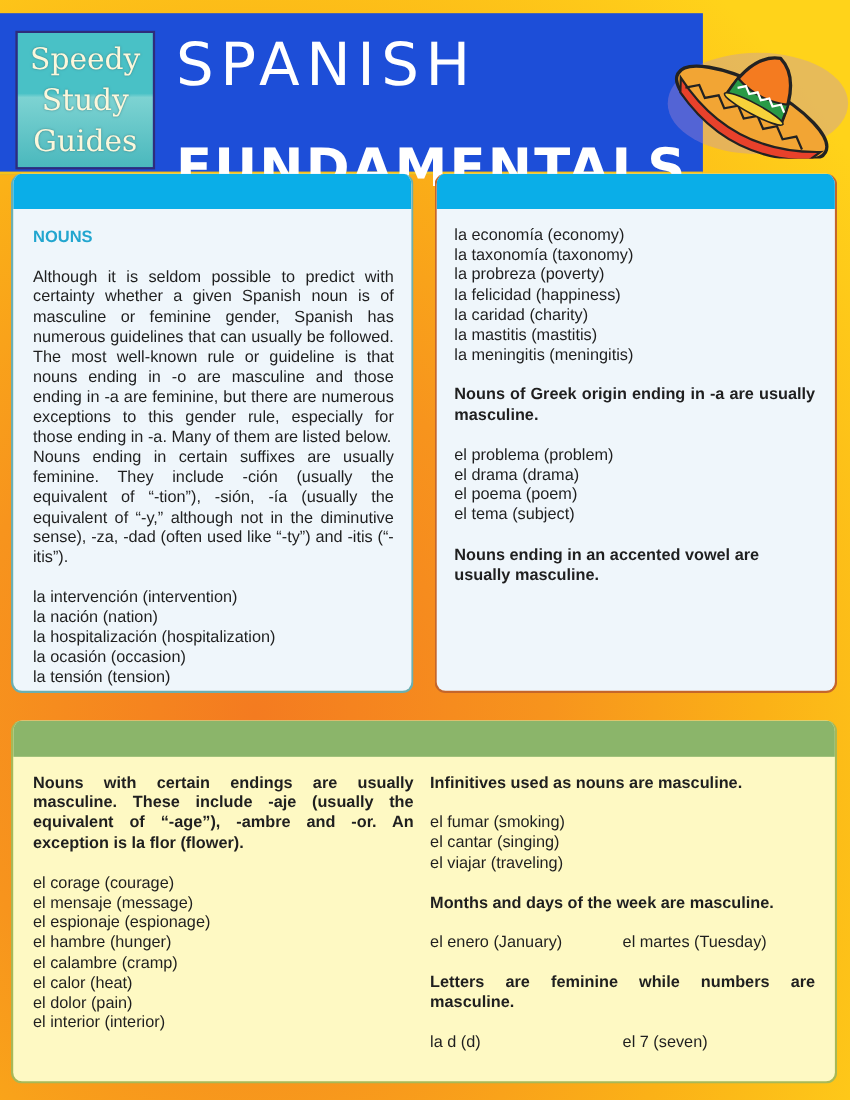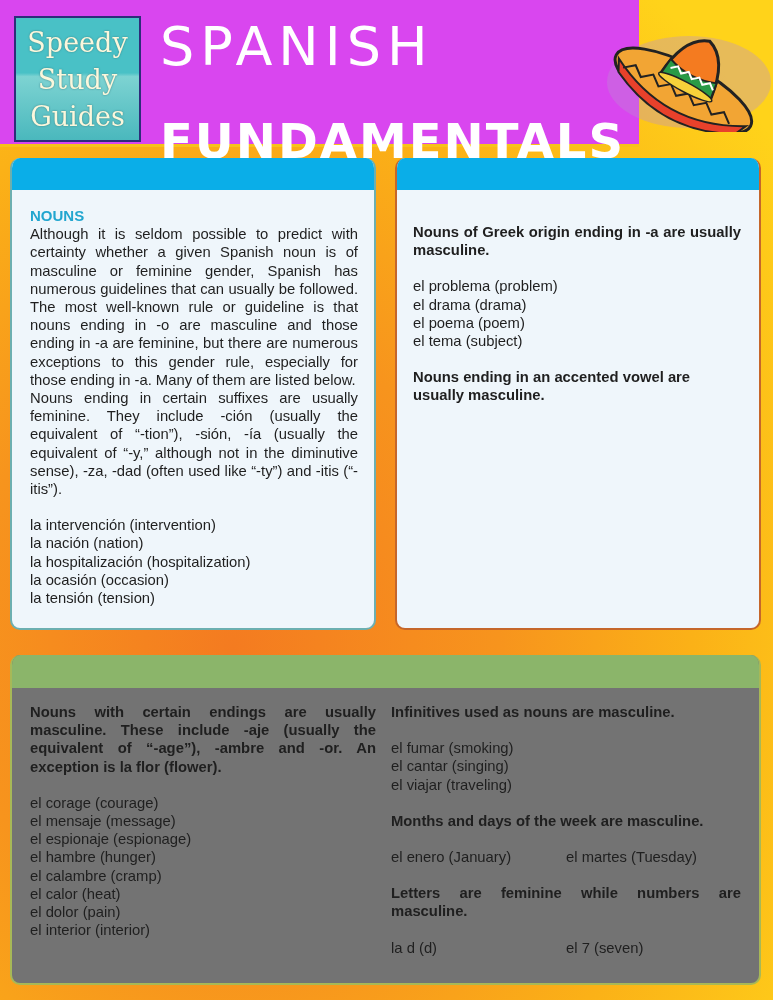--- a/index.html
+++ b/index.html
@@ -3,22 +3,22 @@
 <meta charset="utf-8">
 <style>
   * { box-sizing: border-box; margin: 0; padding: 0; }
   html, body { width: 773px; height: 1000px; overflow: hidden; }
   body {
     position: relative;
     font-family: "Liberation Sans", sans-serif;
     background: radial-gradient(ellipse at 30% 65%, #f47b20 0%, #f7941d 35%, #fbb117 60%, #ffd31a 90%);
   }
   .header {
-    position: absolute; left: 0; top: 0; width: 639px; height: 147px;
-    background: #d946ef;
+    position: absolute; left: 0; top: 12px; width: 639px; height: 147px;
+    background: #1d4ed8;
     border-bottom: 3px solid #f7c21a;
   }
   .logo {
     position: absolute; left: 14px; top: 16px; width: 127px; height: 126px;
     border: 2px solid #2e2d7a;
     background: linear-gradient(180deg, #49c1c6 0%, #49c1c6 45%, #7dd3d2 48%, #4ab8bd 100%);
     display: flex; flex-direction: column; align-items: center; justify-content: center;
   }
   .logo span {
     font-family: "DejaVu Serif", serif;
@@ -41,26 +41,26 @@
     position: absolute;
     background: #eff6fb;
     border-radius: 10px;
     overflow: hidden;
   }
   .panel .bar { height: 32px; }
   .panel-blue .bar { background: #0aaee8; }
   .panel-green .bar { background: #8bb56a; height: 33px; }
   .p1 { left: 10px; top: 158px; width: 366px; height: 472px; border: 2px solid #6cafb0; border-top: none; }
   .p2 { left: 395px; top: 158px; width: 366px; height: 472px; border: 2px solid #c5662a; border-top: none; }
-  .p3 { left: 10px; top: 655px; width: 751px; height: 330px; background: #737373; border: 2px solid #a7b857; border-top: none; }
+  .p3 { left: 10px; top: 655px; width: 751px; height: 330px; background: #fef9c3; border: 2px solid #a7b857; border-top: none; }
 
   .content { padding: 0 16px; color: #1f1f1f; font-size: 14.8px; line-height: 18.2px; }
   .p1 .content { padding: 17px 16px 0 18px; }
   .p2 .content { padding: 15px 18px 0 16px; }
-  .heading { color: #22a6cf; font-weight: bold; font-size: 15px; }
+  .heading { color: #22a6cf; font-weight: bold; font-size: 15px; margin-bottom: 18px; }
   .justify { text-align: justify; }
   .gap { height: 18px; }
   .bold { font-weight: bold; }
   .list div { white-space: nowrap; }
 
   .p3 .cols { display: flex; padding: 15px 18px 0 18px; }
   .p3 .col-left { width: 350px; margin-right: 15px; }
   .p3 .col-right { width: 350px; }
   .two { display: flex; }
   .two span { display: inline-block; width: 182px; }
@@ -105,20 +105,29 @@
       <div>la hospitalización (hospitalization)</div>
       <div>la ocasión (occasion)</div>
       <div>la tensión (tension)</div>
     </div>
   </div>
 </div>
 
 <div class="panel panel-blue p2">
   <div class="bar"></div>
   <div class="content">
+    <div class="list">
+      <div>la economía (economy)</div>
+      <div>la taxonomía (taxonomy)</div>
+      <div>la probreza (poverty)</div>
+      <div>la felicidad (happiness)</div>
+      <div>la caridad (charity)</div>
+      <div>la mastitis (mastitis)</div>
+      <div>la meningitis (meningitis)</div>
+    </div>
     <div class="gap"></div>
     <div class="bold justify">Nouns of Greek origin ending in -a are usually masculine.</div>
     <div class="gap"></div>
     <div class="list">
       <div>el problema (problem)</div>
       <div>el drama (drama)</div>
       <div>el poema (poem)</div>
       <div>el tema (subject)</div>
     </div>
     <div class="gap"></div>

